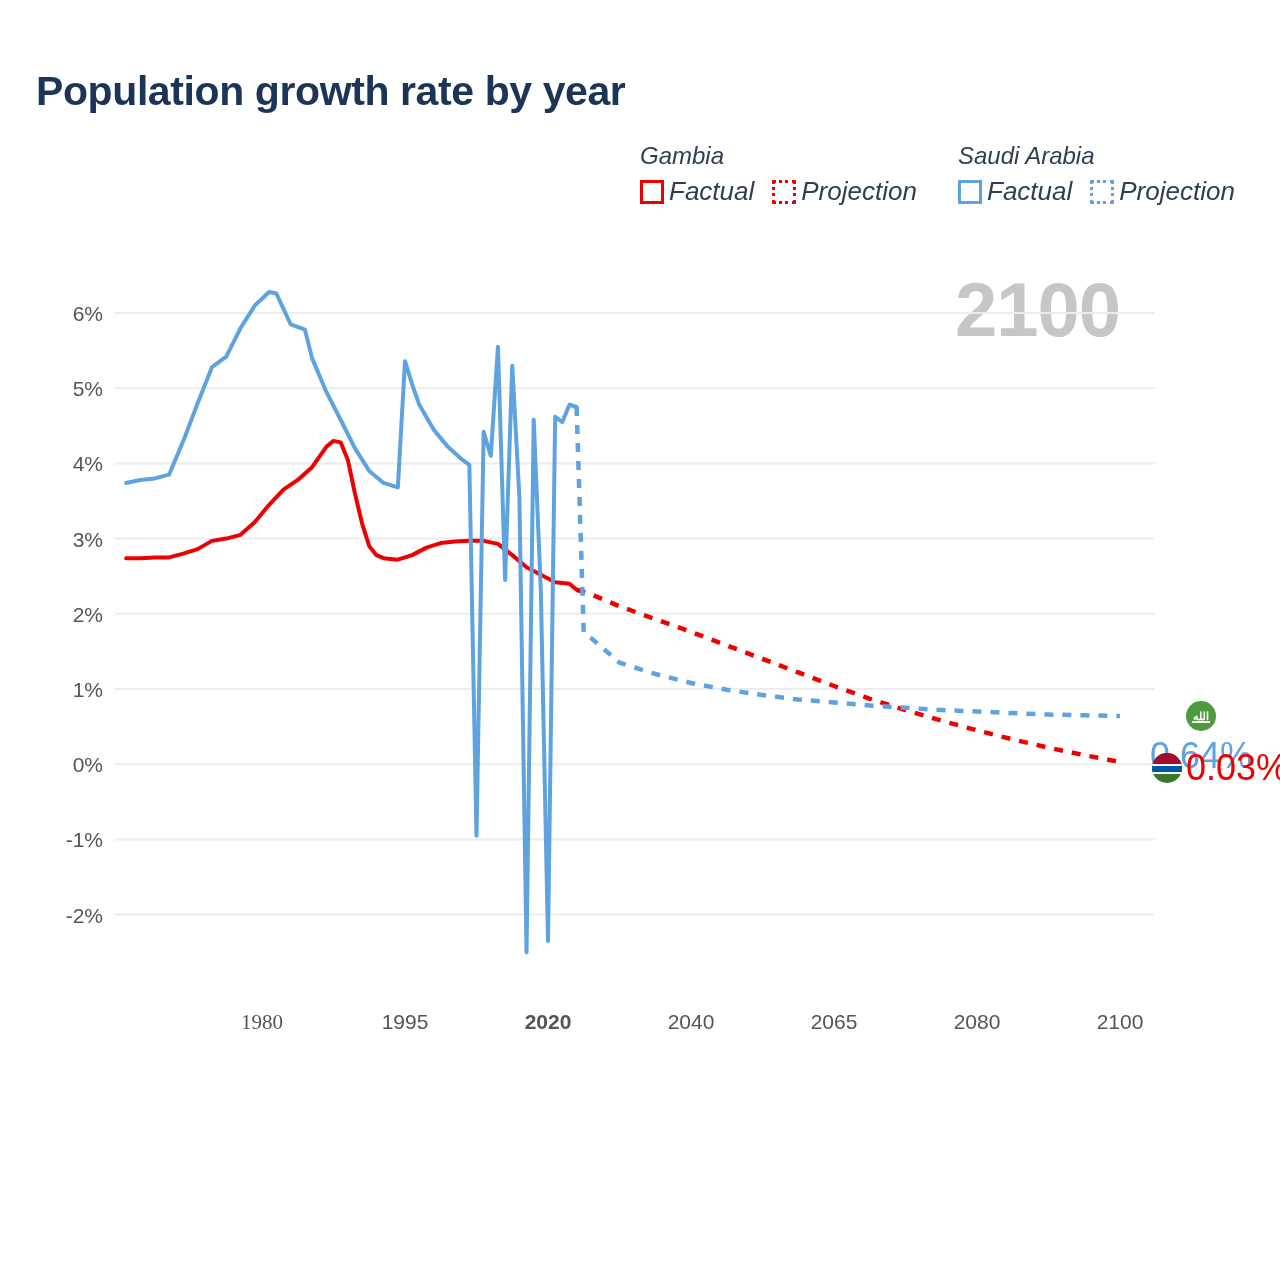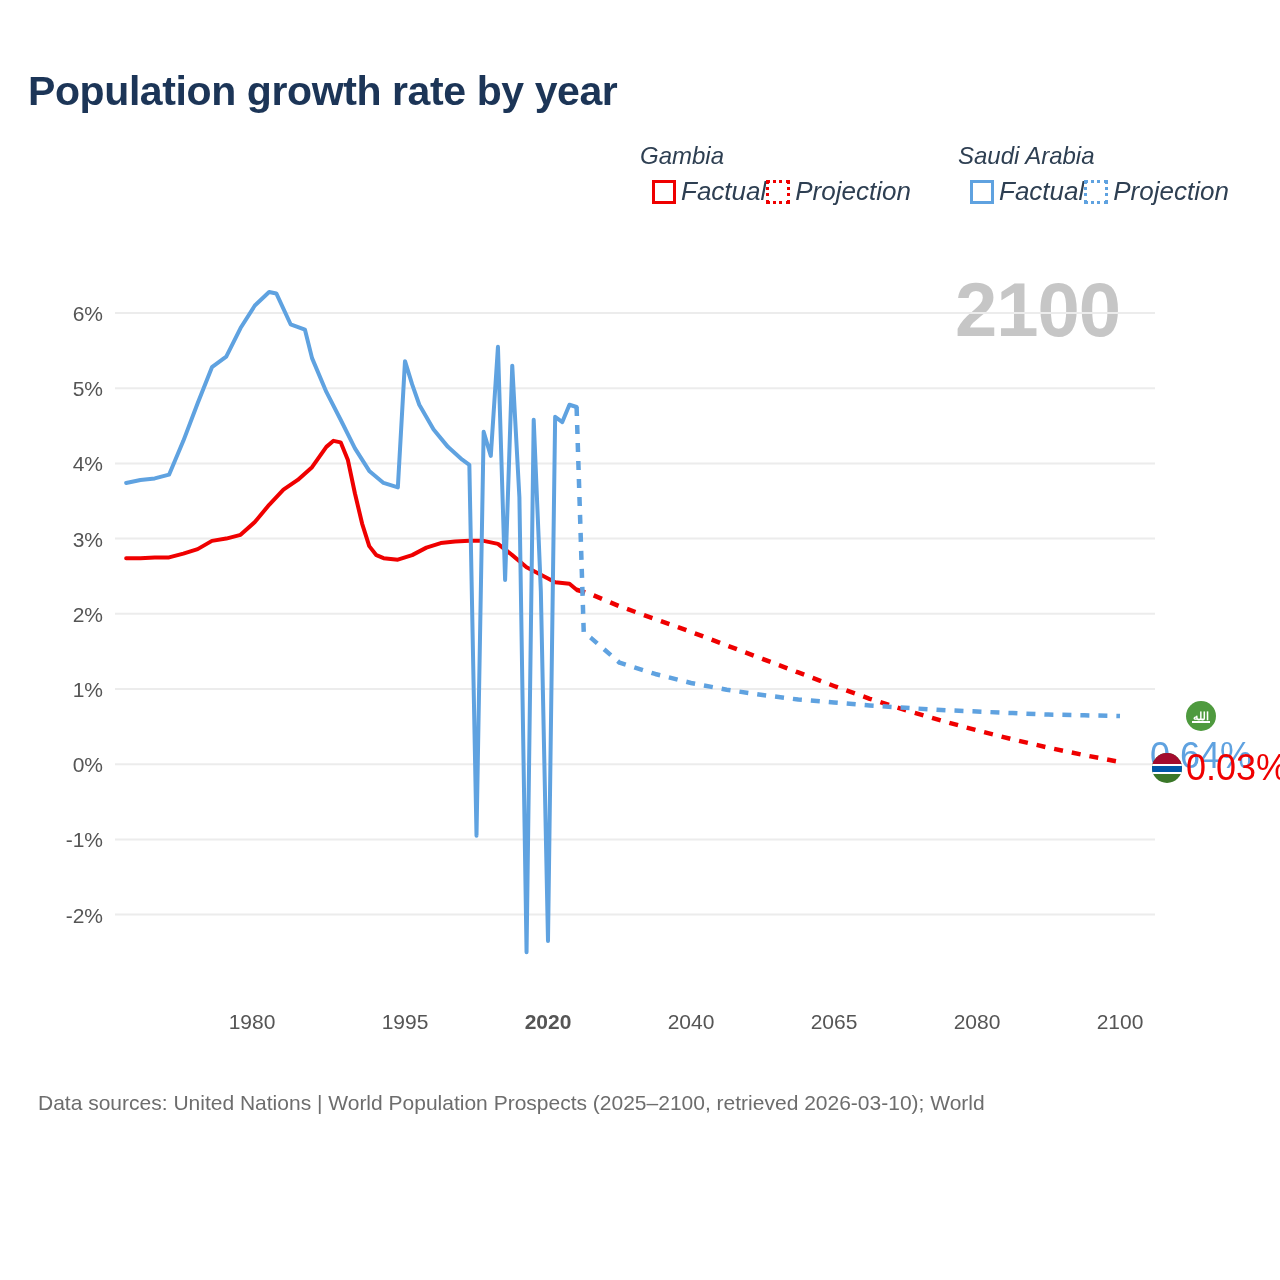--- a/index.html
+++ b/index.html
@@ -6,35 +6,35 @@
   body{
     width:1280px;height:1280px;
     background:#ffffff;
     font-family:"Liberation Sans", sans-serif;
     overflow:hidden;
     position:relative;
   }
   #chart-root{position:absolute;inset:0;}
 
   #page-title{
-    position:absolute;left:28px;top:68px;
+    position:absolute;left:36px;top:68px;
     font-size:41px;font-weight:bold;color:#1c3557;
     letter-spacing:-0.4px;white-space:nowrap;
   }
 
   
   #legend{position:absolute;left:640px;top:142px;width:620px;height:80px;}
   .legend-group{position:absolute;top:0;font-style:italic;}
   .legend-group.g0{left:0px;}
   .legend-group.g1{left:318px;}
   .legend-country{
     font-size:24px;color:#2e3f52;white-space:nowrap;
     margin-bottom:6px;
   }
-  .legend-items{display:flex;align-items:flex-start;margin-left:12px;}
+  .legend-items{display:flex;align-items:flex-start;gap:18px;}
   .legend-item{display:flex;align-items:center;gap:5px;}
   .swatch{
     width:24px;height:24px;background:#fff;box-sizing:border-box;
   }
   .swatch.solid-red{border:3px solid #ef0000;}
   .swatch.dot-red{border:3px dotted #ef0000;}
   .swatch.solid-blue{border:3px solid #5fa2e0;}
   .swatch.dot-blue{border:3px dotted #5fa2e0;}
   .legend-label{font-size:26px;color:#2e3f52;white-space:nowrap;}
 
@@ -133,21 +133,21 @@
         <div class="ytick" style="top: 388.2px; right: 1177px;">5%</div>
         <div class="ytick" style="top: 463.4px; right: 1177px;">4%</div>
         <div class="ytick" style="top: 538.6px; right: 1177px;">3%</div>
         <div class="ytick" style="top: 613.8px; right: 1177px;">2%</div>
         <div class="ytick" style="top: 689px; right: 1177px;">1%</div>
         <div class="ytick" style="top: 764.2px; right: 1177px;">0%</div>
         <div class="ytick" style="top: 839.4px; right: 1177px;">-1%</div>
         <div class="ytick" style="top: 914.6px; right: 1177px;">-2%</div>
       </div>
     <div id="x-ticks">
-        <div class="xtick" style="left: 252px;">1980</div>
+        <div class="xtick" style="left: 262px; font-family: Liberation Serif, serif;">1980</div>
         <div class="xtick" style="left: 405px;">1995</div>
         <div class="xtick" style="left: 548px; font-weight: bold;">2020</div>
         <div class="xtick" style="left: 691px;">2040</div>
         <div class="xtick" style="left: 834px;">2065</div>
         <div class="xtick" style="left: 977px;">2080</div>
         <div class="xtick" style="left: 1120px;">2100</div>
       </div>
     <svg id="plot-svg" width="1280" height="1030">
         <line x1="115" x2="1155" y1="313" y2="313" stroke="#ececec" stroke-width="2"></line>
         <line x1="115" x2="1155" y1="388.2" y2="388.2" stroke="#ececec" stroke-width="2"></line>
@@ -177,16 +177,15 @@
             <span class="st-white1"></span>
             <span class="st-blue"></span>
             <span class="st-white2"></span>
           </div>
           <span class="endpoint-value" style="color: rgb(239, 0, 0);">0.03%</span>
         </div>
       </div>
   </div>
 
   <div id="footer">
-    <div class="footer-line">Data sources: United Nations | World Population Prospects (2025–2100, retrieved 2026-03-10); World</div>
   </div>
 
 </div>
 
 </body></html>

